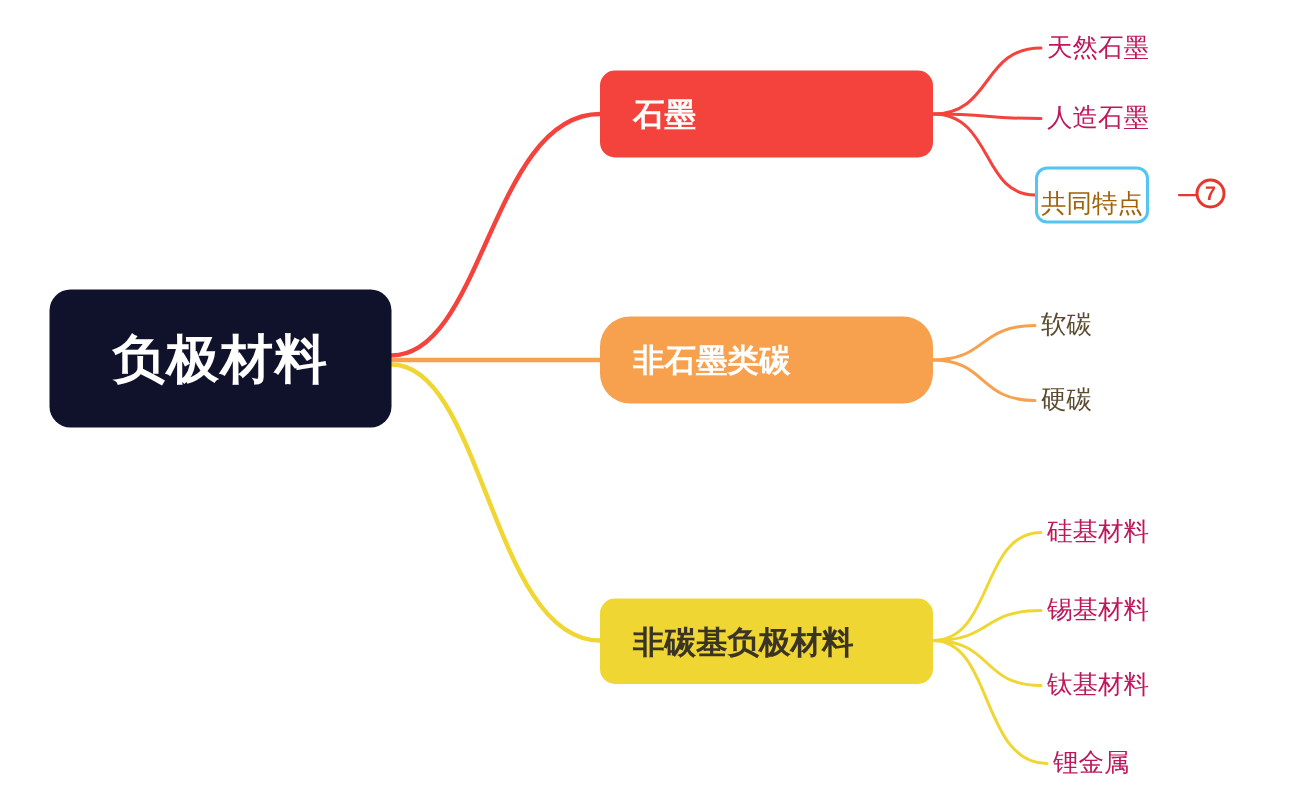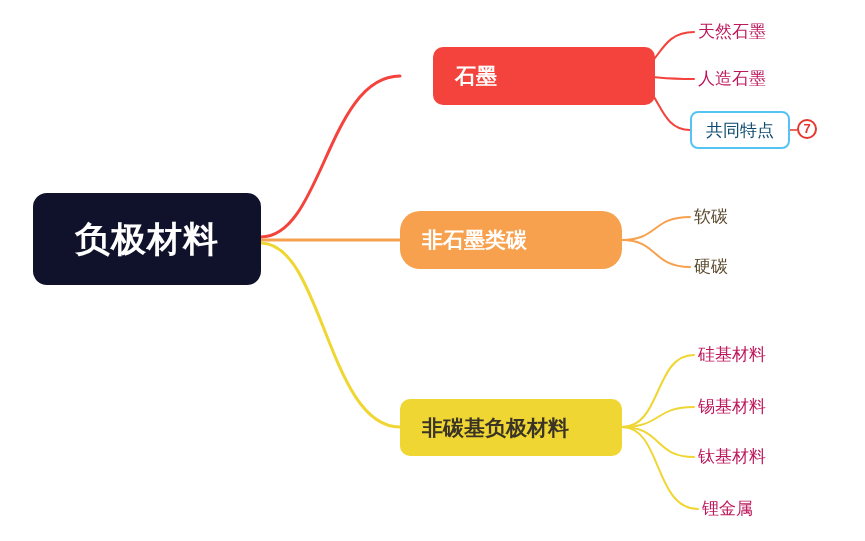--- a/index.html
+++ b/index.html
@@ -43,21 +43,20 @@
     width: 222px; height: 58px;
     border-radius: 10px;
     font-size: 21px;
     font-weight: bold;
     padding-left: 22px;
   }
   .branch-graphite {
     left: 400px; top: 47px;
     background: #f4433c;
     color: #ffffff;
-    margin-left: 33px;
   }
   .branch-noncarbon-graphite {
     left: 400px; top: 211px;
     background: #f7a14e;
     color: #ffffff;
     border-radius: 20px;
   }
   .branch-noncarbon-anode {
     left: 400px; top: 399px;
     height: 57px;
@@ -70,29 +69,29 @@
     height: 24px;
     line-height: 24px;
   }
   .child-red   { color: #be185d; }
   .child-brown { color: #5b4a2e; }
   .child-olive { color: #be185d; }
   .highlight-box {
     position: absolute;
     left: 690px; top: 111px;
     height: 38px;
-    padding: 0 14px;
+    padding: 0 2px;
     box-sizing: border-box;
     display: flex;
-    align-items: center;
+    align-items: flex-end;
     border: 2px solid #55c4f2;
     border-radius: 8px;
     background: #ffffff;
     font-size: 17px;
-    color: #0c4a6e;
+    color: #a16207;
   }
   .badge-circle {
     position: absolute;
     left: 797px; top: 119px;
     width: 20px; height: 20px;
     box-sizing: border-box;
     border: 2px solid #e5372d;
     border-radius: 50%;
     color: #e5372d;
     font-size: 13px;

